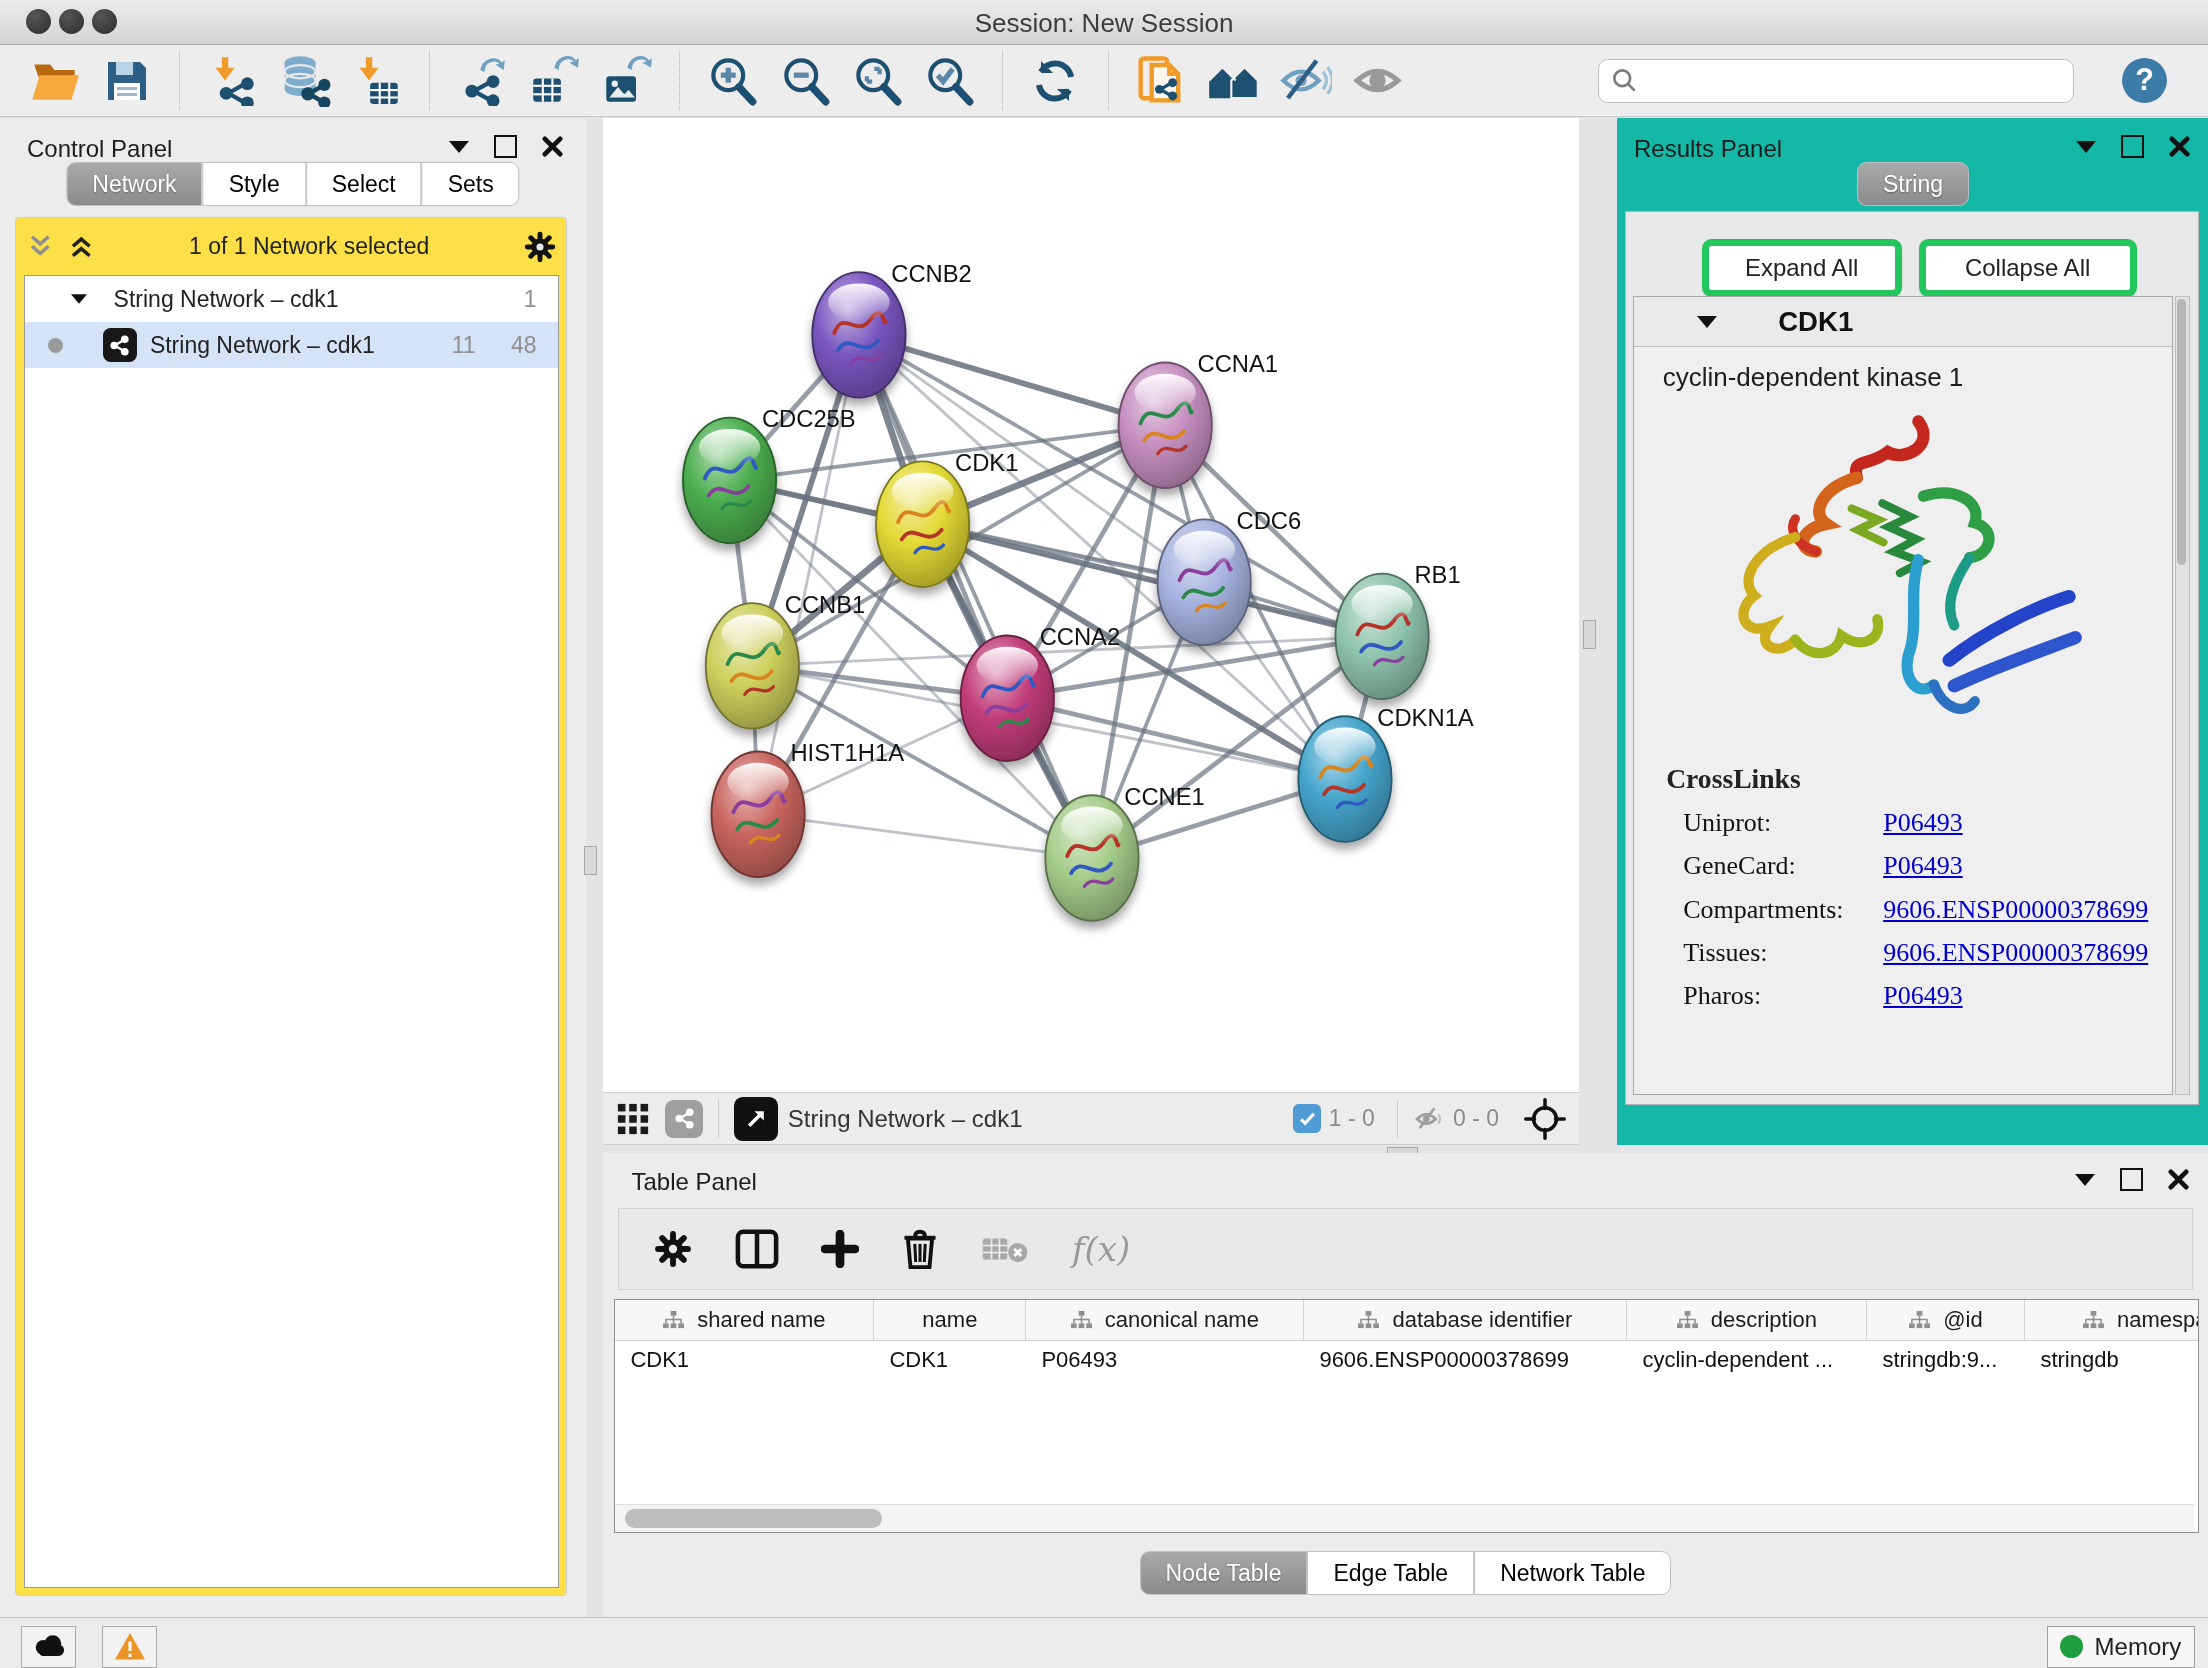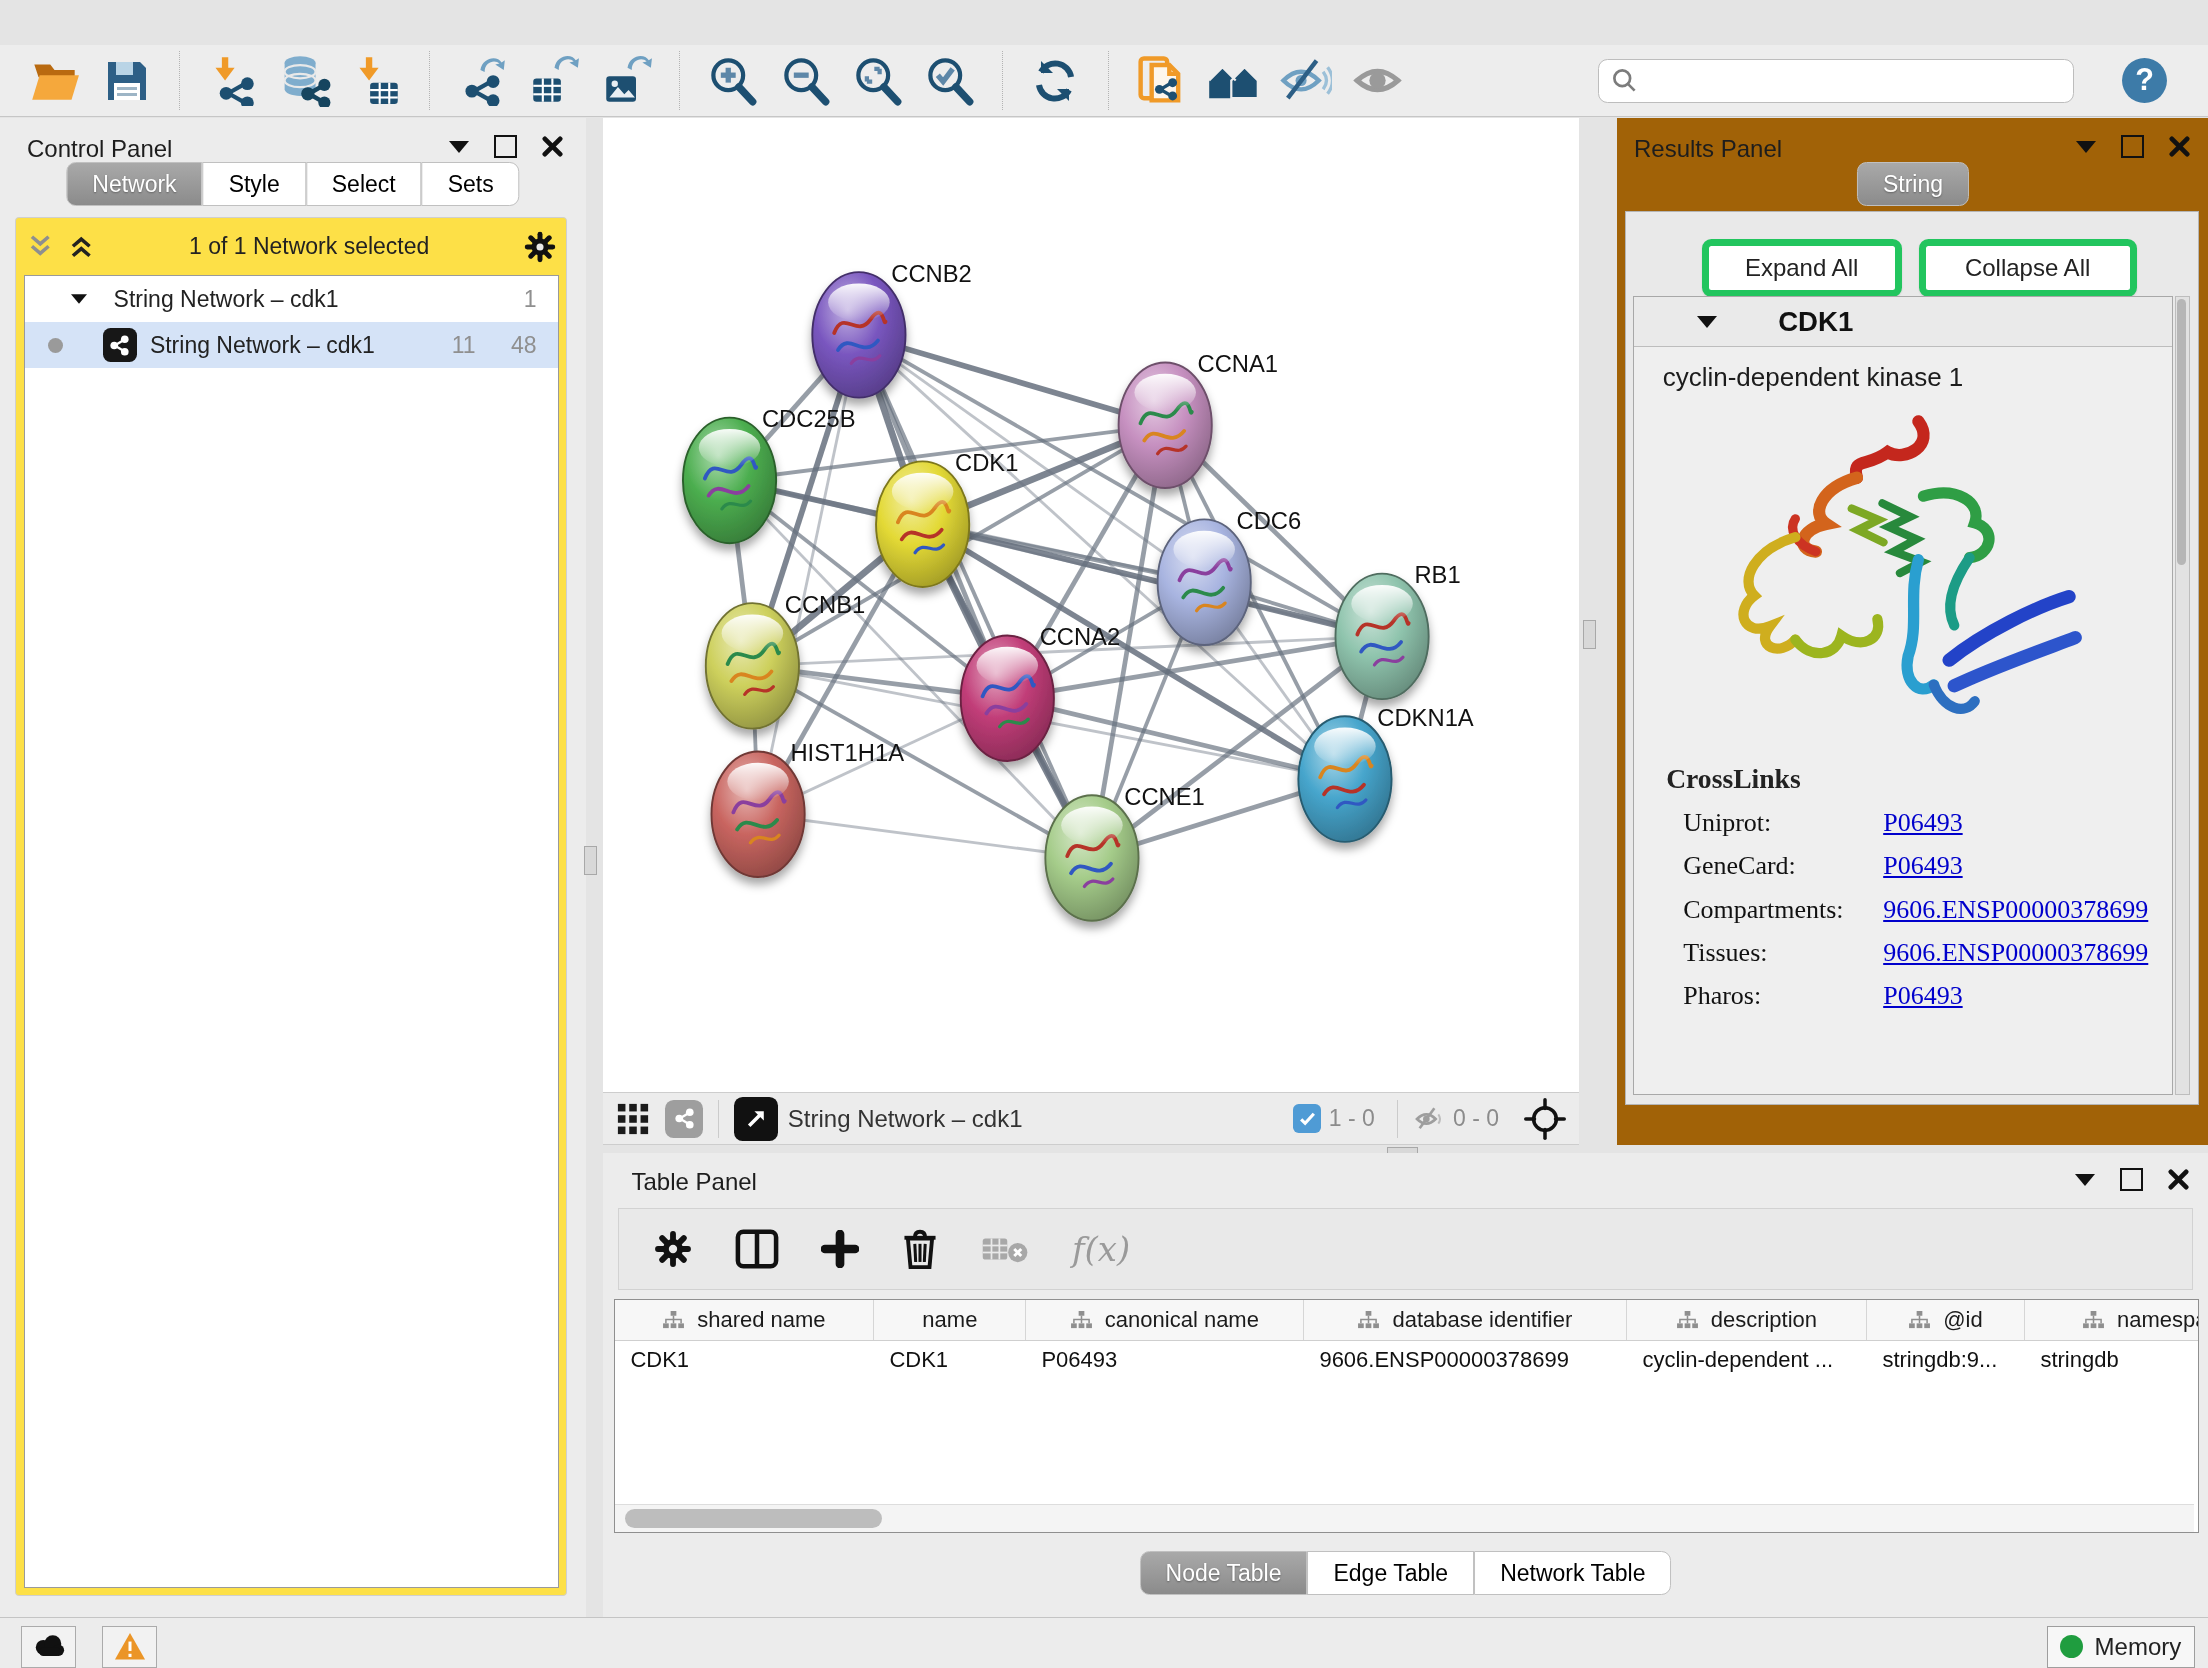--- a/index.html
+++ b/index.html
@@ -52,21 +52,21 @@
   #net-footer{position:absolute;left:603px;top:1092px;width:976px;height:53px;background:#ececec;
     border-top:1px solid #cdcdcd;border-bottom:1px solid #cdcdcd;display:flex;align-items:center;padding:0 13.3px;box-sizing:border-box;}
   .fsep{height:38px;border-left:1px solid #cbcbcb;margin:0 15px;}
   #net-name{font-size:24px;color:#333;margin-left:9.5px;}
   .fcount{font-size:23px;color:#8b8b8b;margin:0 7.6px;}
   .checkbox{width:28.5px;height:28.5px;background:#4f9bd5;border-radius:5.7px;display:flex;align-items:center;justify-content:center;}
   .birdseye{width:44px;height:44px;background:#111;border-radius:8.6px;display:flex;align-items:center;justify-content:center;}
   .graybadge{width:38px;height:38px;background:#9e9e9e;border-radius:8.6px;display:flex;align-items:center;justify-content:center;}
   .splitter-dot{position:absolute;background:#d8d8d8;border:1px solid #a8a8a8;}
   
-  #results-panel{position:absolute;left:1617px;top:118px;width:592px;height:1027px;background:#a16207;}
+  #results-panel{position:absolute;left:1617px;top:118px;width:592px;height:1027px;background:#14b8a6;}
   #rp-header{position:absolute;left:17px;top:17px;}
   #rp-winicons{right:19px;top:17px;}
   #rp-tab{position:absolute;left:50%;transform:translateX(-50%);top:44px;border-radius:9.5px;}
   #rp-box{position:absolute;left:7.6px;top:93px;width:574px;height:894px;background:#e9e9e9;
           border:1px solid #b5b5b5;box-sizing:border-box;}
   .rp-btn{position:absolute;top:27px;height:44px;background:#fff;border:7px solid #22c55e;border-radius:9.5px;
           font-size:24px;display:flex;align-items:center;justify-content:center;box-shadow:0 1px 1.9px rgba(0,0,0,.12);}
   #rp-card{position:absolute;left:7.6px;top:84px;width:538px;height:797px;background:#efefef;
            border:1px solid #a8a8a8;overflow:hidden;}
   #rp-scroll{position:absolute;right:7.6px;top:84px;width:13.3px;height:797px;background:#e2e2e2;border:1px solid #bdbdbd;}
@@ -104,20 +104,26 @@
   #memory-btn{position:absolute;right:13.3px;top:7.6px;width:148px;height:42px;background:#f7f7f7;border:1.9px solid #9e9e9e;
           display:flex;align-items:center;justify-content:center;gap:11.4px;font-size:24px;box-sizing:border-box;}
   #memory-btn .gdot{width:23px;height:23px;border-radius:50%;background:#1f9d3f;}
   text.node-label{font-size:25px;fill:#111;font-family:"Liberation Sans",sans-serif;}
 </style>
 </head>
 <body>
 
 <div id="app">
 
+  <div class="titlebar">
+    <div class="tl" style="left:26px"></div>
+    <div class="tl" style="left:59px"></div>
+    <div class="tl" style="left:92px"></div>
+    <div class="title-text">Session: New Session</div>
+  </div>
 
   <div class="toolbar">
     <div class="tbtn">
       <svg width="51" height="51" viewBox="0 0 48 48">
         <path d="M5 9h15l4 5h19v7H9z" fill="#b96a10"></path>
         <path d="M3 42 L10 19 H47 L40 42z" fill="#f5a83c"></path>
         </svg>
     </div>
     <div class="tbtn">
       <svg width="48" height="48" viewBox="0 0 48 48">

